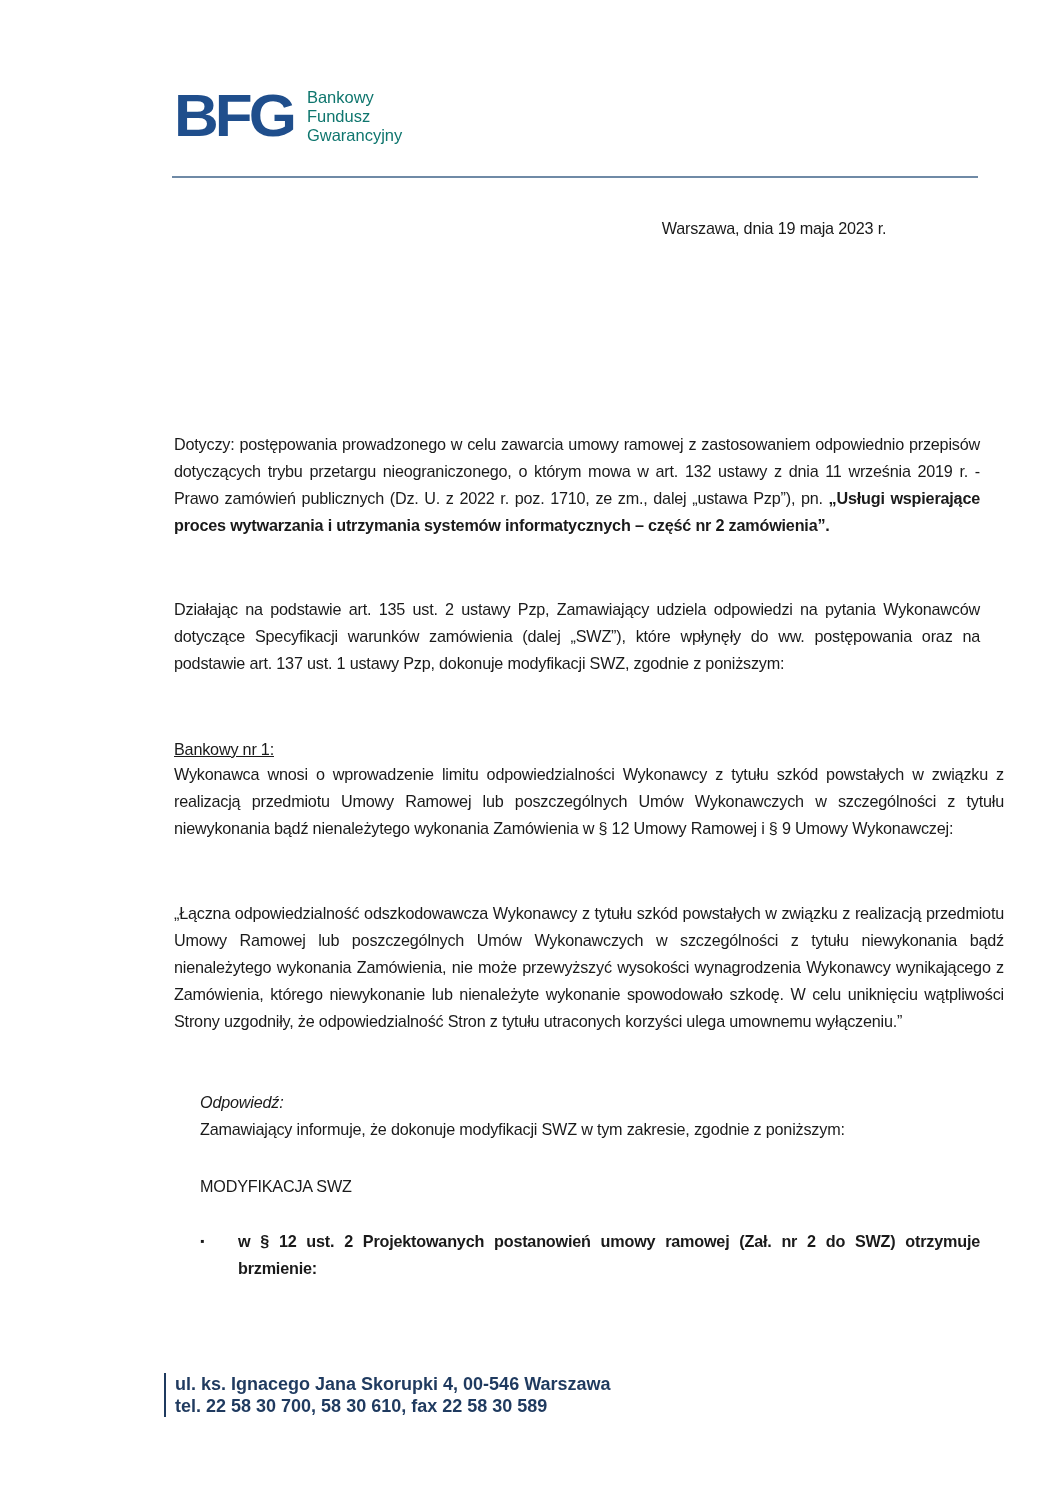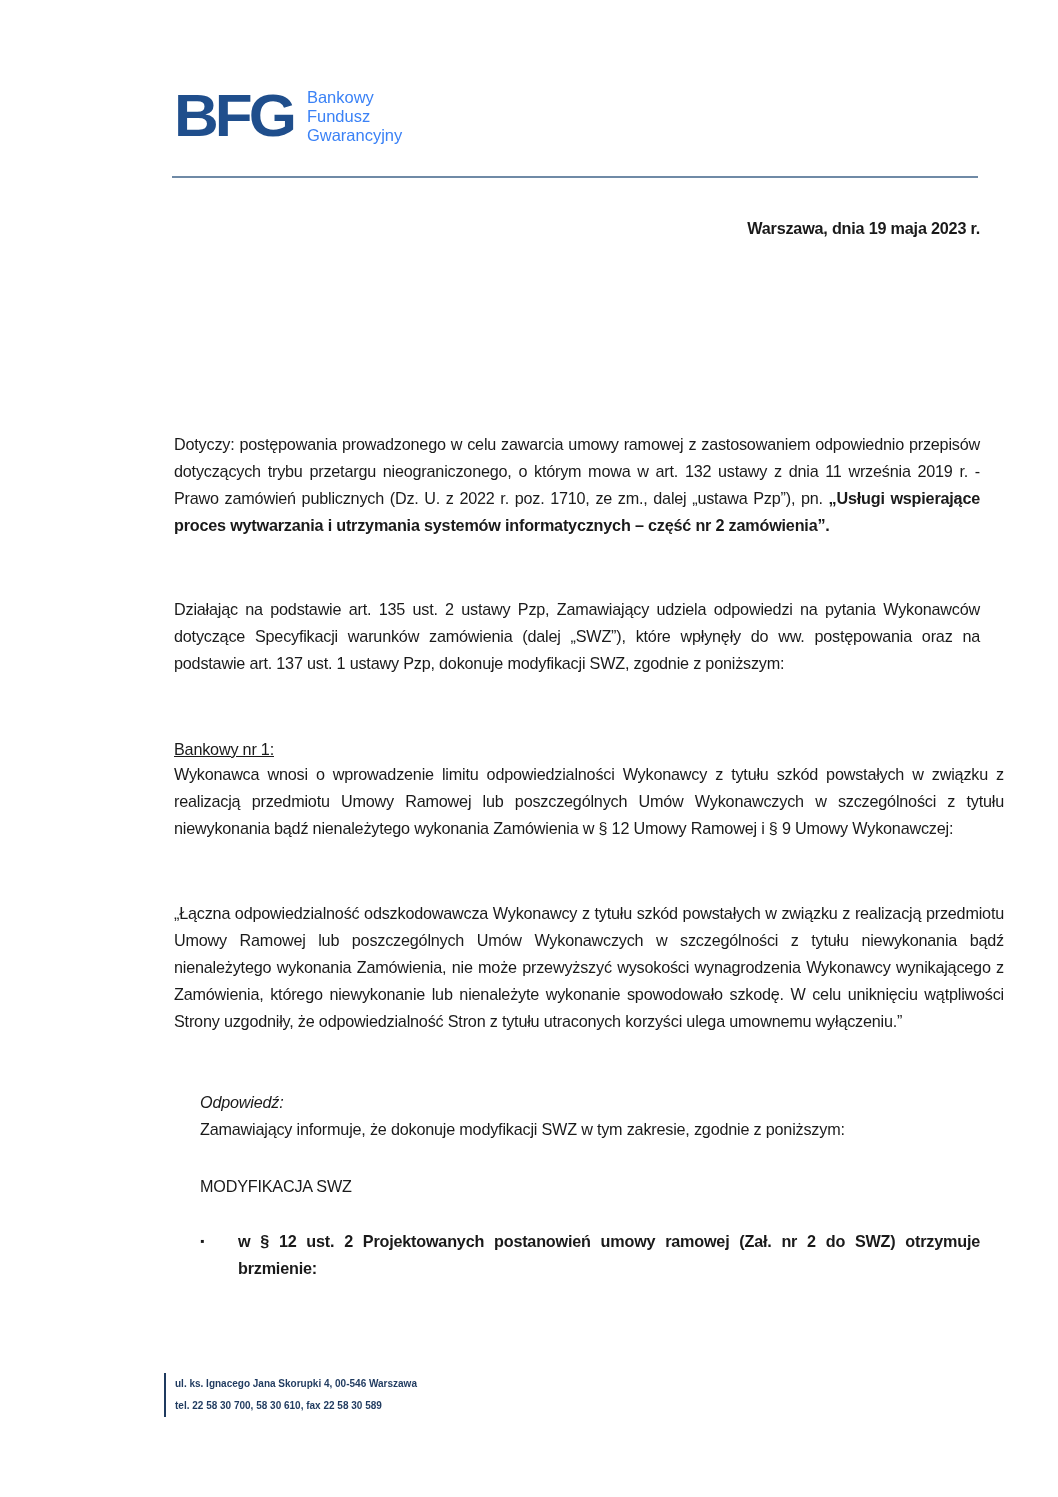--- a/index.html
+++ b/index.html
@@ -3,26 +3,26 @@
 <meta charset="utf-8">
 <style>
   html, body { margin: 0; padding: 0; background: #ffffff; }
   body { width: 1058px; height: 1497px; position: relative; overflow: hidden;
          font-family: "Liberation Sans", sans-serif; color: #1a1a1a; }
   .page { position: absolute; left: 0; top: 3px; width: 1058px; height: 1230px; margin-left: 48px; }
 
   .logo { position: absolute; left: 126px; top: 82px; display: flex; align-items: center; }
   .logo-mark { font-family: "Liberation Sans", sans-serif; font-weight: 900; font-size: 62px;
                color: #1f4e8c; letter-spacing: -4px; line-height: 1; transform: scaleY(0.95); }
-  .logo-text { margin-left: 14px; color: #3b82f6; font-size: 16.5px; line-height: 19px; font-weight: 400; }
+  .logo-text { margin-left: 14px; color: #0f766e; font-size: 16.5px; line-height: 19px; font-weight: 400; }
 
   .rule { position: absolute; left: 124px; top: 173px; width: 806px; height: 2px; background: #6f8aa6; }
 
   .txt { position: absolute; font-size: 16.2px; line-height: 27px; letter-spacing: -0.2px; }
-  .right { text-align: right; font-weight: bold; }
+  .right { text-align: center; }
   .just { text-align: justify; text-align-last: left; }
   .italic { font-style: italic; }
   .bold { font-weight: bold; }
   .under { text-decoration: underline; }
 
   .date { left: 520px; top: 212px; width: 412px; }
   .procnum { left: 126px; top: 239px; width: 600px; }
   .addressee { left: 520px; top: 347px; width: 412px; }
 
   .p1 { left: 126px; top: 428px; width: 806px; }
@@ -32,21 +32,21 @@
   .quote { left: 126px; top: 897px; width: 830px; }
 
   .answer-label { left: 152px; top: 1086px; width: 400px; font-style: italic; }
   .answer-text { left: 152px; top: 1113px; width: 780px; }
   .mod-title { left: 152px; top: 1170px; width: 400px; }
   .bullet-item { left: 152px; top: 1225px; width: 780px; display: flex; }
   .bullet-item .bul { width: 38px; flex: none; font-size: 12px; }
   .bullet-item .btxt { flex: 1; text-align: justify; text-align-last: left; }
 
   .footer { position: absolute; left: 116px; top: 1370px; border-left: 2px solid #1f3a5f;
-            padding-left: 9px; color: #1f3a5f; font-weight: bold; font-size: 10px; line-height: 22px; }
+            padding-left: 9px; color: #1f3a5f; font-weight: bold; font-size: 18px; line-height: 22px; }
 </style>
 </head>
 <body>
 
 <div class="page">
 
   <div class="logo">
     <div class="logo-mark">BFG</div>
     <div class="logo-text">
       <div>Bankowy</div>

